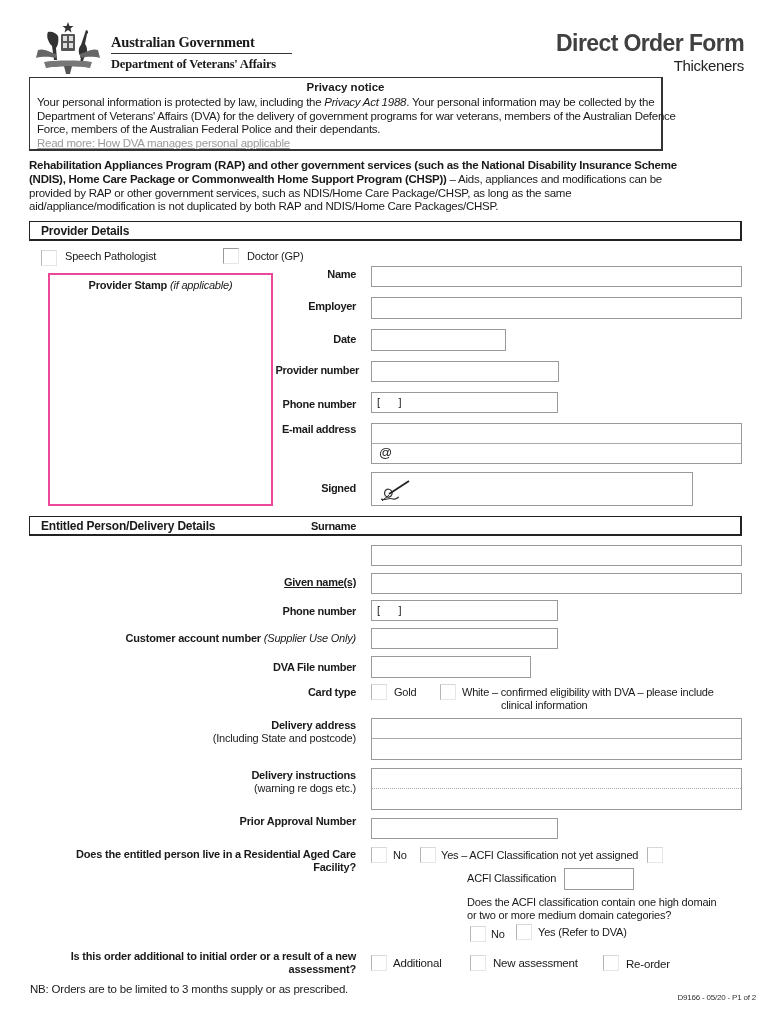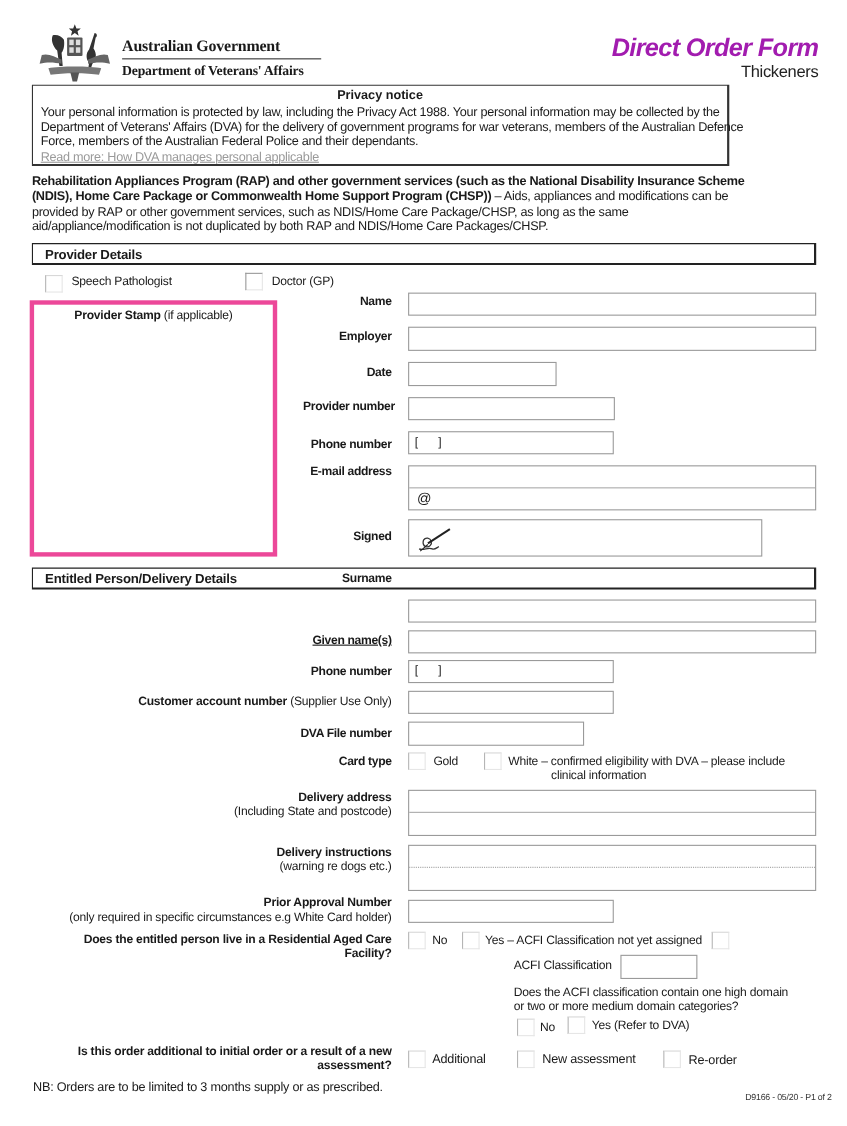--- a/index.html
+++ b/index.html
@@ -1,21 +1,21 @@
 <!DOCTYPE html>
 <html><head>
 <meta charset="utf-8">
 <style>
   * { box-sizing: border-box; margin: 0; padding: 0; }
   html, body { width: 770px; height: 1024px; background: #ffffff; overflow: hidden; }
   body { position: relative; font-family: "Liberation Sans", sans-serif; color: #1a1a1a; font-size: 11px; }
   .abs { position: absolute; }
   .serif { font-family: "Liberation Serif", serif; }
   .b { font-weight: bold; }
-  .i { }
+  .i { font-style: italic; }
   .field { position: absolute; border: 1px solid #9a9a9a; background: #fff; }
   .cb { position: absolute; width: 16px; height: 16px; border-left: 1px solid #b5b5b5; border-top: 1px solid #d8d8d8; border-right: 1px solid #e6e6e6; border-bottom: 1px solid #e6e6e6; background: #fff; }
   .lbl { position: absolute; font-size: 11px; font-weight: bold; text-align: right; white-space: nowrap; letter-spacing: -0.3px; }
   .txt { position: absolute; font-size: 11px; white-space: nowrap; letter-spacing: -0.2px; }
   .section-head { position: absolute; left: 29px; width: 713px; height: 20px; border: 1.5px solid #222; border-right-width: 2px; border-bottom-width: 2px; font-weight: bold; font-size: 12px; padding: 2px 0 0 11px; letter-spacing: -0.2px; }
 </style>
 </head>
 <body>
 
 <div class="abs" style="left:30px;top:20px;width:76px;height:56px;">
@@ -33,21 +33,21 @@
       <path d="M68,30 C62,28 56,32 50,34 L50,38 C56,37 62,36 70,38 Z" fill="#666"></path>
       <path d="M14,42 C24,40 52,40 62,42 L60,48 C50,46 26,46 16,48 Z" fill="#777"></path>
       <path d="M34,46 L42,46 L40,54 L36,54 Z" fill="#555"></path>
     </g>
   </svg>
 </div>
 <div class="abs serif b" style="left:111px;top:34px;font-size:14.5px;letter-spacing:-0.2px;">Australian Government</div>
 <div class="abs" style="left:111px;top:53px;width:181px;border-top:1px solid #333;"></div>
 <div class="abs serif b" style="left:111px;top:57px;font-size:12.5px;letter-spacing:-0.2px;">Department of Veterans' Affairs</div>
 
-<div class="abs b" style="right:26px;top:30px;font-size:23px;letter-spacing:-0.6px;color:#a21caf;font-style:italic;">Direct Order Form</div>
+<div class="abs b" style="right:26px;top:30px;font-size:23px;letter-spacing:-0.6px;color:#404040;">Direct Order Form</div>
 <div class="abs" style="right:26px;top:57px;font-size:15px;letter-spacing:-0.3px;color:#222;">Thickeners</div>
 
 <div class="abs" style="left:29px;top:77px;width:634px;height:74px;border:1.5px solid #333;border-right-width:2px;border-bottom-width:2px;">
   <div class="abs b" style="left:0;width:100%;top:3px;text-align:center;font-size:11.5px;">Privacy notice</div>
   <div class="abs" style="left:7px;top:18px;font-size:11.5px;line-height:13.5px;white-space:nowrap;letter-spacing:-0.25px;">
     <div><span>Your personal information is protected by law, including the </span><span class="i">Privacy Act 1988</span><span>. Your personal information may be collected by the</span></div>
     <div>Department of Veterans' Affairs (DVA) for the delivery of government programs for war veterans, members of the Australian Defence</div>
     <div>Force, members of the Australian Federal Police and their dependants.</div>
     <div style="color:#9a9a9a;text-decoration:underline;">Read more:  How DVA manages personal applicable</div>
   </div>
@@ -60,21 +60,21 @@
   <div>aid/appliance/modification is not duplicated by both RAP and NDIS/Home Care Packages/CHSP.</div>
 </div>
 
 <div class="section-head" style="top:221px;">Provider Details</div>
 
 <div class="cb" style="left:41px;top:250px;"></div>
 <div class="txt" style="left:65px;top:250px;">Speech Pathologist</div>
 <div class="cb" style="left:223px;top:248px;border-left:1px solid #999;border-top:1px solid #999;"></div>
 <div class="txt" style="left:247px;top:250px;">Doctor (GP)</div>
 
-<div class="abs" style="left:27px;top:273px;width:225px;height:233px;border:4px solid #ec4899;">
+<div class="abs" style="left:48px;top:273px;width:225px;height:233px;border:2px solid #ec4899;">
   <div class="abs" style="left:0;width:100%;top:4px;text-align:center;font-size:11px;letter-spacing:-0.2px;">
     <span class="b">Provider Stamp</span>
     <span class="i">(if applicable)</span>
   </div>
 </div>
 
 <div class="lbl" style="right:414px;top:268px;">Name</div>
 <div class="field" style="left:371px;top:266px;width:371px;height:21px;"></div>
 
 <div class="lbl" style="right:414px;top:300px;">Employer</div>
@@ -149,21 +149,20 @@
 <div class="txt" style="right:414px;top:769px;text-align:right;line-height:12.5px;">
   <div class="b">Delivery instructions</div>
   <div>(warning re dogs etc.)</div>
 </div>
 <div class="field" style="left:371px;top:768px;width:371px;height:42px;">
   <div class="abs" style="left:0;right:0;top:19px;border-top:1px dotted #aaa;"></div>
 </div>
 
 <div class="txt" style="right:414px;top:815px;text-align:right;line-height:12.5px;">
   <div class="b">Prior Approval Number</div>
-  <div>(only required in specific circumstances e.g White Card holder)</div>
 </div>
 <div class="field" style="left:371px;top:818px;width:187px;height:21px;"></div>
 
 <div class="txt b" style="right:414px;top:848px;text-align:right;line-height:12.5px;">
   <div>Does the entitled person live in a Residential Aged Care</div>
   <div>Facility?</div>
 </div>
 <div class="cb" style="left:371px;top:847px;"></div>
 <div class="txt" style="left:393px;top:849px;">No</div>
 <div class="cb" style="left:420px;top:847px;"></div>

